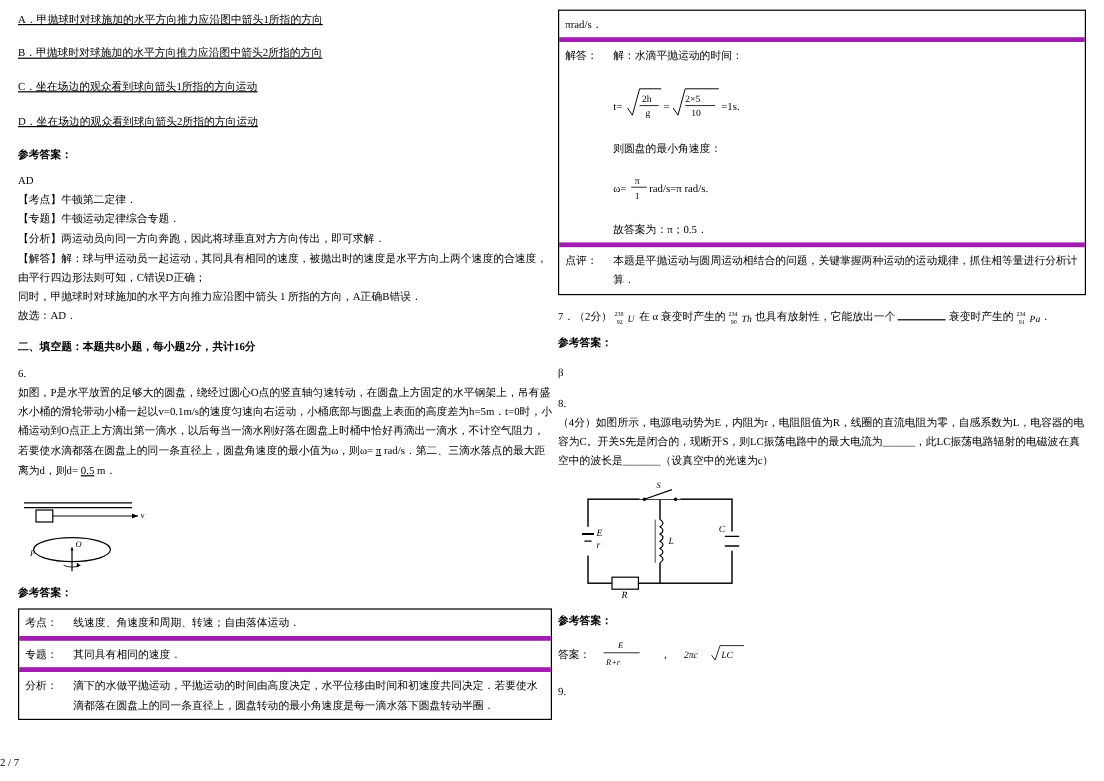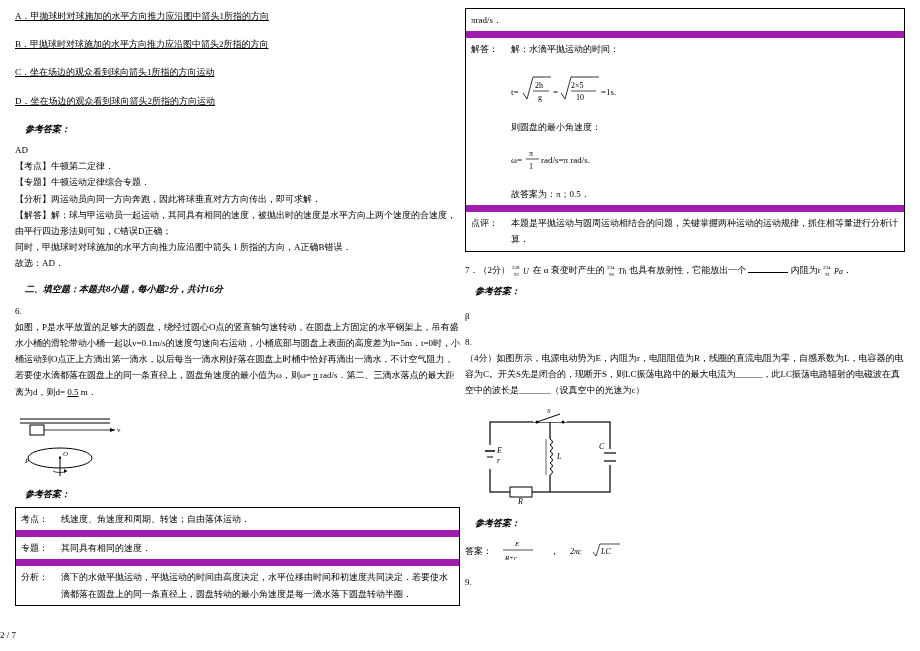--- a/index.html
+++ b/index.html
@@ -32,22 +32,21 @@
     }
     .col-right {
       padding-left: 5px;
     }
     .opt {
       margin-bottom: 12px;
       text-decoration: underline;
     }
     .heading-bold {
       font-weight: bold;
-      margin: 5px 10px;
-      font-style: italic;
+      margin: 5px 0;
     }
     .para {
       margin: 0 0;
     }
     .img-box {
       margin: 8px 0;
     }
     .diagram-1 {
       width: 110px;
       height: 70px;
@@ -66,21 +65,21 @@
       width: 100%;
       height: 100%;
     }
     .table-box {
       border: 1px solid #000;
       border-collapse: collapse;
       width: 100%;
       margin-top: 5px;
     }
     .table-row {
-      border-bottom: 7px solid #a21caf;
+      border-bottom: 4px solid #a21caf;
       padding: 3px 5px;
       display: flex;
     }
     .table-row:last-child {
       border-bottom: none;
     }
     .table-label {
       min-width: 40px;
       padding-right: 5px;
     }
@@ -220,21 +219,21 @@
           <text x="11" y="12" font-size="8" font-style="italic">U</text>
         </svg>
       <span>在 α 衰变时产生的</span>
       <svg width="20" height="16" style="vertical-align:middle;">
           <text x="0" y="7" font-size="5">234</text>
           <text x="2" y="14" font-size="5">90</text>
           <text x="11" y="12" font-size="8" font-style="italic">Th</text>
         </svg>
       <span>也具有放射性，它能放出一个</span>
       <span class="blank"></span>
-      <span>内阻为r</span>
+      <span>衰变时产生的</span>
       <svg width="20" height="16" style="vertical-align:middle;">
           <text x="0" y="7" font-size="5">234</text>
           <text x="2" y="14" font-size="5">91</text>
           <text x="11" y="12" font-size="8" font-style="italic">Pa</text>
         </svg>．
     </p>
 
     <p class="heading-bold">参考答案：</p>
     <p class="para" style="margin:8px 0;">β</p>
 

